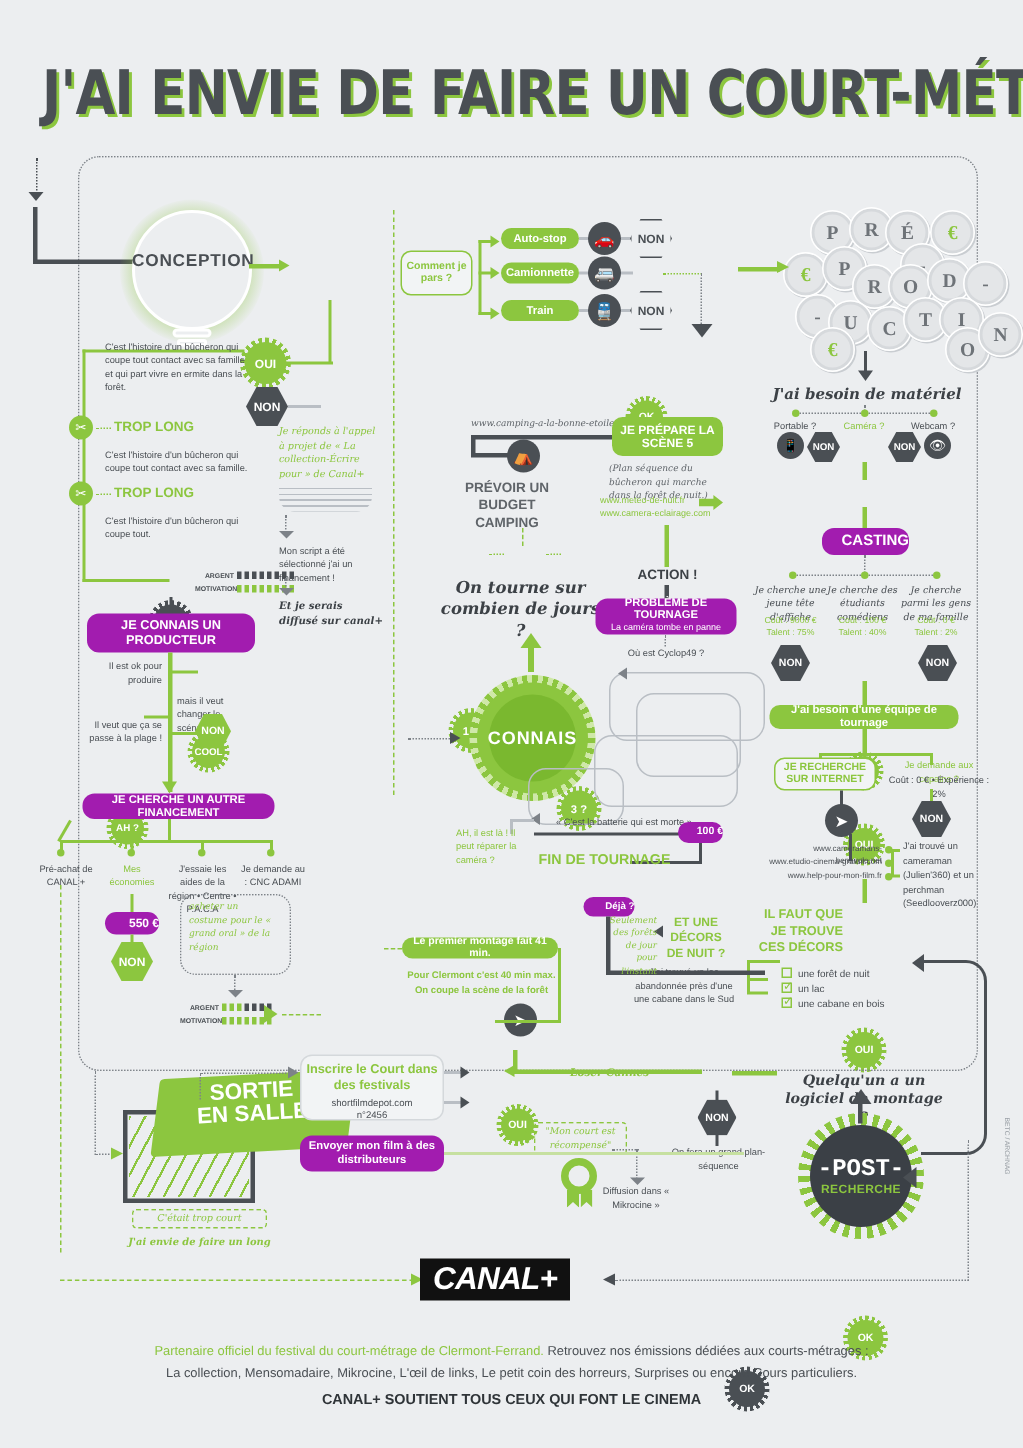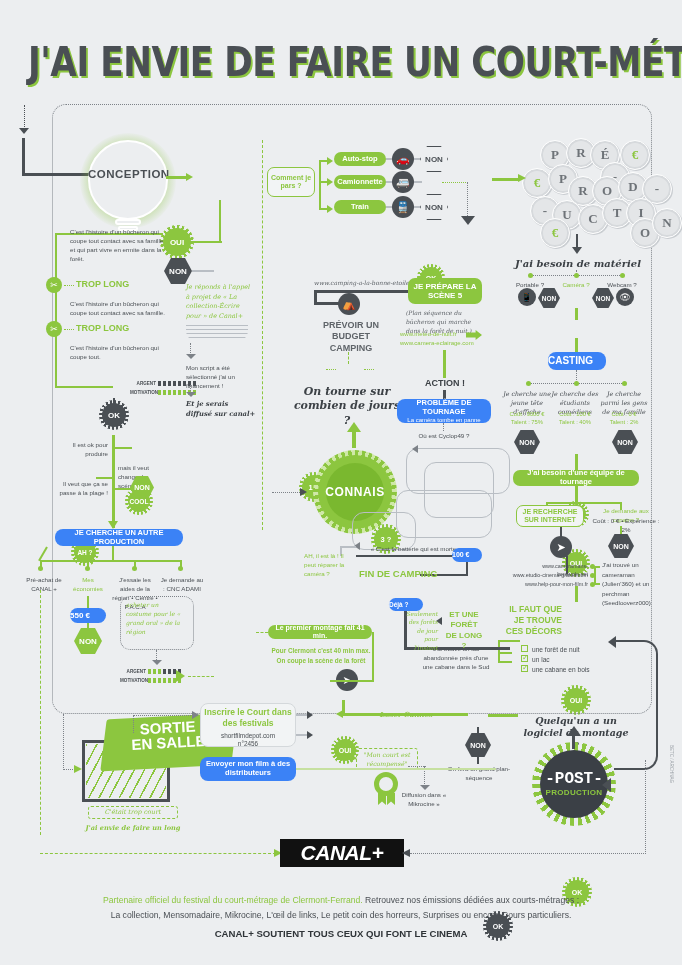--- a/index.html
+++ b/index.html
@@ -24,23 +24,23 @@
     letter-spacing: -0.5px;
     color: #4a4f54;
     text-shadow: 2px 2px 0 #8cc63f;
     transform: scaleX(0.93);
     transform-origin: left center;
     white-space: nowrap;
   }
 
   
   .dark-pill {
-    background: #3b82f6; color: #fff; border-radius: 8px;
+    background: #a21caf; color: #fff; border-radius: 8px;
     text-align: center; font-weight: bold; line-height: 1.15;
-    display: flex; align-items: center; justify-content: flex-start;
+    display: flex; align-items: center; justify-content: flex-end;
   }
   .green-pill {
     background: #8cc63f; color: #fff; border-radius: 7px;
     text-align: center; font-weight: bold; line-height: 1.15;
     display: flex; align-items: center; justify-content: center;
   }
   .green-outline {
     background: #f2f4f5; color: #8cc63f; border: 1.5px solid #8cc63f;
     border-radius: 7px; text-align: center; font-weight: bold; line-height: 1.2;
     display: flex; align-items: center; justify-content: center;
@@ -177,21 +177,21 @@
   }
   #sortie-txt {
     left: 108px; top: 720px; width: 120px; text-align: center;
     color: #fff; font-size: 15px; font-weight: bold; line-height: 1.0;
     transform: rotate(-3deg);
     font-family: "Liberation Sans Narrow","Liberation Sans",sans-serif;
   }
 
   
   #canal {
-    left: 280px; top: 839px; width: 124px; height: 28px;
+    left: 280px; top: 839px; width: 100px; height: 28px;
     background: #111; color: #fff;
     display: flex; align-items: center; justify-content: center;
     font-size: 21px; font-weight: bold; font-style: italic; letter-spacing: -0.5px;
   }
 
   
   #footer1 { left: 36px; top: 893px; width: 610px; text-align: center;
     font-size: 8.6px; line-height: 1.7; color: #4a4f54; }
   #footer1 .g { color: #8cc63f; }
   #footer2 { left: 36px; top: 928px; width: 610px; text-align: center;
@@ -297,20 +297,23 @@
 
   <div class="dot-v abs" style="left:190px; top:343px; height:14px; border-color:#7d8288;"></div>
   <div class="arrow-d abs" style="left:186px; top:354px; border-top:5px solid #7d8288;"></div>
 
   <div class="abs txt" style="left:186px; top:364px; width:66px;">Mon script a été sélectionné j'ai un financement !</div>
   <div class="dot-v abs" style="left:190px; top:385px; height:10px; border-color:#7d8288;"></div>
   <div class="arrow-d abs" style="left:186px; top:392px; border-top:5px solid #7d8288;"></div>
   <div class="abs ital bold" style="left:186px; top:400px; width:70px; font-size:6.8px; line-height:1.4; color:#3c4146;">Et je serais diffusé sur canal+</div>
 
   <div class="ln dk abs" style="left:113px; top:398px; width:2px; height:12px;"></div>
+  <div class="dark-pill abs" style="left:58px; top:409px; width:112px; height:26px; font-size:8.5px;">
+    <span>JE CONNAIS UN PRODUCTEUR</span>
+  </div>
 
   <div class="ln abs" style="left:112px; top:435px; width:3px; height:93px;"></div>
   <div class="arrow-d abs" style="left:108px; top:521px; border-top:8px solid #8cc63f;"></div>
 
   <div class="abs txt" style="left:62px; top:441px; width:46px; text-align:right;">Il est ok pour produire</div>
   <div class="ln abs" style="left:114px; top:447px; width:18px; height:2px;"></div>
   <div class="starburst abs" style="left:128px; top:438px; width:22px; height:22px; font-size:6.5px;">
     <span>COOL</span>
   </div>
 
@@ -320,21 +323,21 @@
     <span>AH ?</span>
   </div>
 
   <div class="abs txt" style="left:58px; top:477px; width:50px; text-align:right; top:480px;">Il veut que ça se passe à la plage !</div>
   <div class="ln abs" style="left:114px; top:488px; width:18px; height:2px;"></div>
   <div class="hexagon green abs" style="left:130px; top:476px; width:24px; height:23px; font-size:7px;">
     <span>NON</span>
   </div>
 
   <div class="dark-pill abs" style="left:55px; top:529px; width:128px; height:17px; font-size:7.5px;">
-    <span>JE CHERCHE UN AUTRE PRODUCTION</span>
+    <span>JE CHERCHE UN AUTRE FINANCEMENT</span>
   </div>
 
   <div class="ln abs" style="left:46px; top:547px; width:2px; height:16px; transform:rotate(30deg); transform-origin: top;"></div>
   <div class="ln abs" style="left:40px; top:560px; width:142px; height:2px;"></div>
   <div class="ln abs" style="left:112px; top:546px; width:2px; height:15px;"></div>
   <div class="ln abs" style="left:40px; top:560px; width:2px; height:8px;"></div>
   <div class="ln abs" style="left:87px; top:560px; width:2px; height:8px;"></div>
   <div class="ln abs" style="left:134px; top:560px; width:2px; height:8px;"></div>
   <div class="ln abs" style="left:180px; top:560px; width:2px; height:8px;"></div>
 
@@ -441,21 +444,21 @@
 
   <div class="dash-v abs" style="left:262px; top:140px; height:390px;"></div>
 
   <div class="abs ital" style="left:314px; top:279px; font-size:6px; color:#5f6469;">www.camping-a-la-bonne-etoile.fr</div>
   <div class="ln dk abs" style="left:314px; top:290px; width:98px; height:2.5px;"></div>
   <div class="ln dk abs" style="left:314px; top:290px; width:2.5px; height:14px;"></div>
   <div class="ln dk abs" style="left:314px; top:302px; width:30px; height:2.5px;"></div>
   <div class="circ-icon abs" style="left:338px; top:293px; width:22px; height:22px; font-size:11px;">⛺</div>
   <div class="arrow-r abs" style="left:410px; top:287px; border-left:7px solid #8cc63f;"></div>
 
-  <div class="abs cond bold" style="left:319px; top:320px; width:64px; text-align:center; font-size:9px; line-height:1.25; color:#5f6469;">PRÉVOIR UN BUDGET CAMPING</div>
+  <div class="abs cond bold" style="left:306px; top:320px; width:64px; text-align:center; font-size:9px; line-height:1.25; color:#5f6469;">PRÉVOIR UN BUDGET CAMPING</div>
 
   <div class="dash-v abs" style="left:348px; top:352px; height:12px;"></div>
 
   <div class="starburst abs" style="left:302px; top:357px; width:24px; height:24px; font-size:7.5px;">
     <span>1 ?</span>
   </div>
   <div class="starburst abs" style="left:336px; top:355px; width:28px; height:28px; font-size:8px;">
     <span>10 ?</span>
   </div>
   <div class="starburst abs" style="left:374px; top:357px; width:24px; height:24px; font-size:7.5px;">
@@ -513,21 +516,21 @@
     <span>OUI</span>
   </div>
   <div class="ln dk abs" style="left:356px; top:555px; width:114px; height:2px;"></div>
   <div class="abs txt" style="left:362px; top:545px; width:108px; text-align:center;">« C'est la batterie qui est morte »</div>
   <div class="dark-pill abs" style="left:452px; top:548px; width:30px; height:14px; font-size:7px; border-radius:8px;">
     <span>100 €</span>
   </div>
 
   <div class="ln dk abs" style="left:466px; top:562px; width:2px; height:14px;"></div>
   <div class="ln dk abs" style="left:420px; top:574px; width:48px; height:2px;"></div>
-  <div class="abs bold txt-g" style="left:359px; top:568px; font-size:9.5px;">FIN DE CAMPING</div>
+  <div class="abs bold txt-g" style="left:359px; top:568px; font-size:9.5px;">FIN DE TOURNAGE</div>
 
   <div class="coin abs" style="left:540px;top:140px;">P</div>
   <div class="coin abs" style="left:566px;top:138px;">R</div>
   <div class="coin abs" style="left:590px;top:140px;">É</div>
   <div class="coin eu abs" style="left:620px;top:140px;">€</div>
   <div class="coin abs" style="left:600px;top:162px;">-</div>
   <div class="coin eu abs" style="left:522px;top:168px;">€</div>
   <div class="coin abs" style="left:548px;top:164px;">P</div>
   <div class="coin abs" style="left:568px;top:176px;">R</div>
   <div class="coin abs" style="left:592px;top:176px;">O</div>
@@ -672,21 +675,21 @@
 
   <div class="dark-pill abs" style="left:389px; top:598px; width:34px; height:13px; font-size:6.5px; border-radius:7px;">
     <span>Déjà ?</span>
   </div>
   <div class="ln dk abs" style="left:404px; top:611px; width:2.5px; height:38px;"></div>
   <div class="ln dk abs" style="left:404px; top:647px; width:106px; height:2.5px;"></div>
 
   <div class="starburst dark abs" style="left:486px; top:608px; width:24px; height:24px; font-size:7px;">
     <span>OK</span>
   </div>
-  <div class="abs bold txt-g" style="left:444px; top:610px; width:40px; text-align:center; font-size:8px; line-height:1.3;">ET UNE FORÊT DE LONG ?</div>
+  <div class="abs bold txt-g" style="left:444px; top:610px; width:40px; text-align:center; font-size:8px; line-height:1.3;">ET UNE DÉCORS DE NUIT ?</div>
   <div class="arrow-l abs" style="left:436px; top:617px; border-right:6px solid #4a4f54;"></div>
   <div class="abs ital txt-g" style="left:402px; top:610px; width:36px; text-align:right; font-size:5.8px; line-height:1.45;">Seulement des forêts de jour pour l'instant</div>
 
   <div class="green-pill abs" style="left:268px; top:625px; width:104px; height:14px; font-size:7px;">
     <span>Le premier montage fait 41 min.</span>
   </div>
   <div class="abs txt-g bold" style="left:268px; top:646px; width:106px; text-align:center; font-size:6.4px; line-height:1.5;">Pour Clermont c'est 40 min max. On coupe la scène de la forêt</div>
 
   <div class="circ-icon abs" style="left:336px; top:669px; width:22px; height:22px; font-size:11px;">➤</div>
 
@@ -705,21 +708,21 @@
   <div class="hexagon abs" style="left:465px; top:733px; width:26px; height:24px; font-size:7px;">
     <span>NON</span>
   </div>
   <div class="ln dk abs" style="left:477px; top:727px; width:2px; height:8px;"></div>
   <div class="abs txt" style="left:444px; top:765px; width:70px; text-align:center;">On fera un grand plan-séquence</div>
   <div class="ln dk abs" style="left:477px; top:756px; width:2px; height:8px;"></div>
 
   <div id="post-ring" class="abs"></div>
   <div id="post-core" class="abs"></div>
   <div id="post-l1" class="abs">-POST-</div>
-  <div id="post-l2" class="abs">PRODUCTION</div>
+  <div id="post-l2" class="abs">RECHERCHE</div>
 
   <div class="ln dk abs" style="left:572px; top:735px; width:2.5px; height:14px;"></div>
   <div class="arrow-u abs" style="left:567px; top:726px; border-bottom:10px solid #4a4f54; border-left:7px solid transparent; border-right:7px solid transparent;"></div>
   <div class="arrow-l abs" style="left:602px; top:778px; border-right:9px solid #4a4f54; border-top:7px solid transparent; border-bottom:7px solid transparent;"></div>
 
   <div id="credit" class="abs">BETC / ARCHNAG</div>
 
   <div id="screen-frame" class="abs"></div>
   <div class="abs" style="left:86px; top:744px; width:80px; height:54px;
        background: repeating-linear-gradient(118deg, #8cc63f 0 1.5px, transparent 1.5px 9px);"></div>

